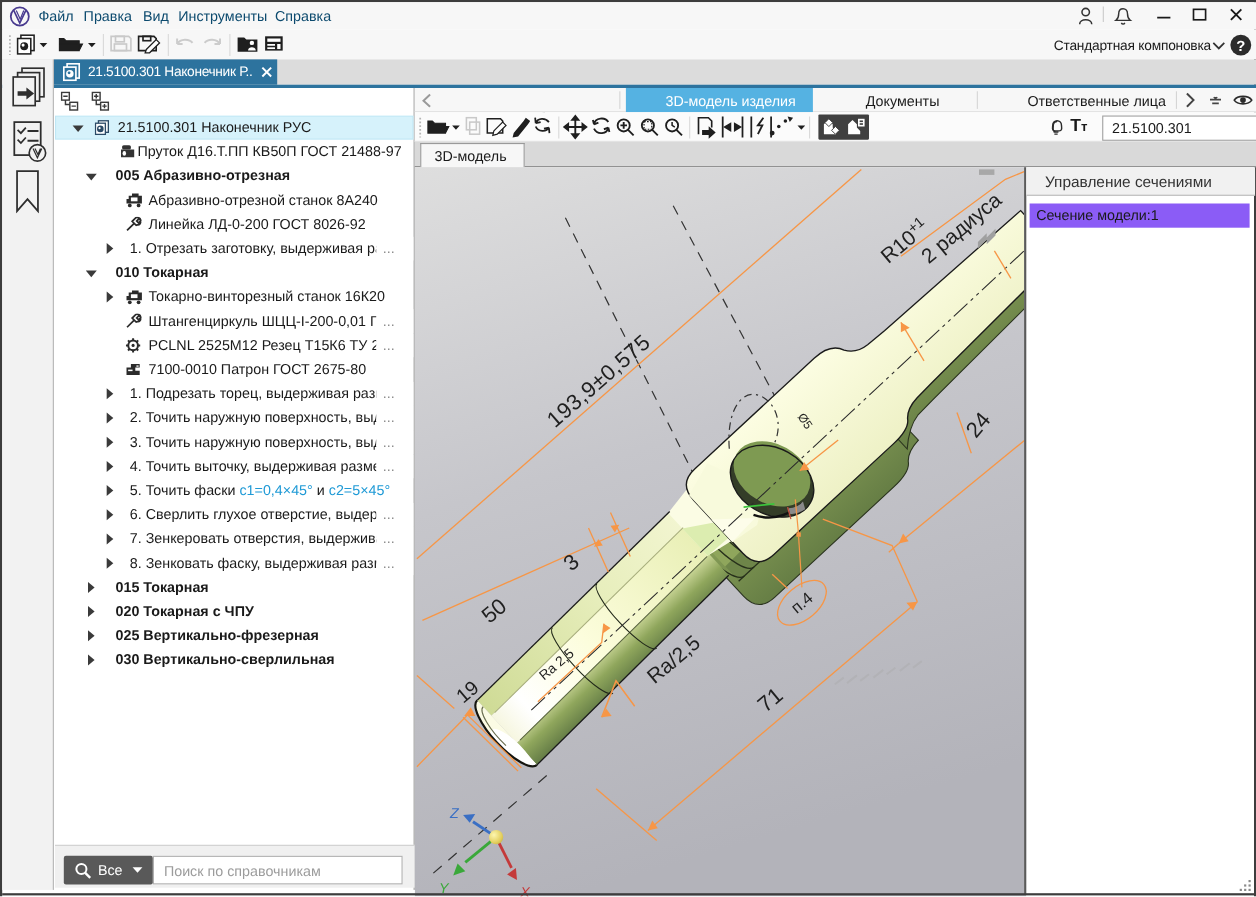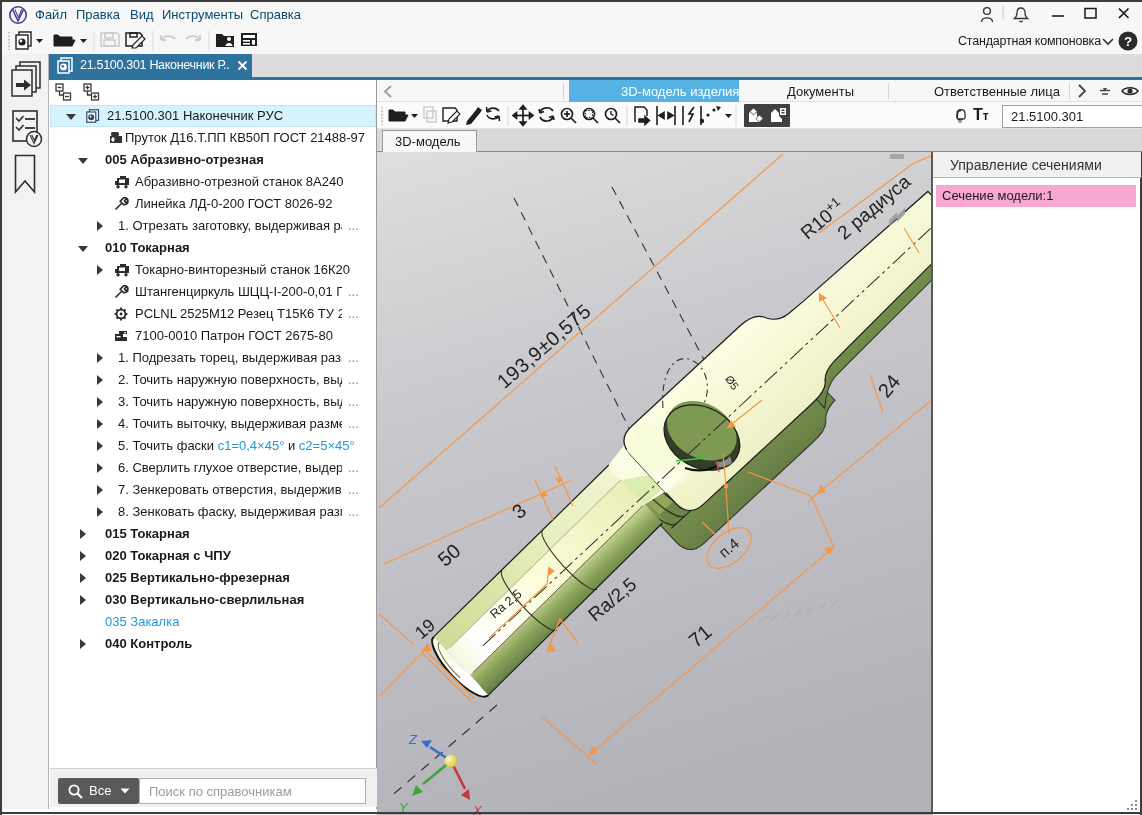--- a/index.html
+++ b/index.html
@@ -33,21 +33,21 @@
   
   #paneltabs { left:375px; top:78px; width:767px; height:22px; background:#f7f7f7; border-bottom:1px solid #e0e0e0; }
   #vtoolbar { left:375px; top:100px; width:767px; height:27px; background:#fbfbfb; border-bottom:1px solid #e3e3e3; }
   #vtabrow { left:375px; top:127px; width:767px; height:23px; background:#d9d9d9; border-bottom:1px solid #8a8a8a; }
   #vtab { position:absolute; left:5px; top:1px; width:95px; height:22px; background:#f7f7f7; border:1px solid #9a9a9a; border-bottom:none; font-size:13px; color:#1a1a1a; }
   
   #viewport { left:375px; top:150px; width:556px; height:663px; }
   
   #secpanel { left:929px; top:150px; width:209px; height:661px; background:#fff; border-left:2px solid #5a5a5a; }
   #sechdr { position:absolute; left:0; top:0; width:208px; height:26px; background:#f1f1f1; border-bottom:1px solid #b8b8b8; font-size:14px; color:#333; }
-  #secitem { position:absolute; left:3px; top:33px; width:200px; height:22px; background:#f9a8d4; font-size:13px; color:#1a1a1a; }
+  #secitem { position:absolute; left:3px; top:33px; width:200px; height:22px; background:#8b5cf6; font-size:13px; color:#1a1a1a; }
   #botline { left:0; top:810px; width:1140px; height:2px; background:#3d3d3d; }
 </style>
 </head>
 <body>
 <div id="win">
 
   <div class="abs" id="menubar">
     <svg class="abs" style="left:6px;top:3px;" width="20" height="20" viewBox="0 0 20 20">
       <circle cx="10" cy="10" r="8.2" fill="none" stroke="#483a8f" stroke-width="1.6"></circle>
       <path d="M4.5 4.5 L10 16 L15.5 4.5" fill="none" stroke="#483a8f" stroke-width="1.5"></path>
@@ -335,27 +335,20 @@
           <span class="txt bold" style="left:55px;">020 Токарная с ЧПУ</span>
         </div>
       <div class="trow" style="top:462px;">
           <span class="arr closed" style="left:30px;"></span>
           <span class="txt bold" style="left:55px;">025 Вертикально-фрезерная</span>
         </div>
       <div class="trow" style="top:484px;">
           <span class="arr closed" style="left:30px;"></span>
           <span class="txt bold" style="left:55px;">030 Вертикально-сверлильная</span>
         </div>
-      <div class="trow" style="top:506px;">
-          <span class="txt blue" style="left:55px;">035 Закалка</span>
-        </div>
-      <div class="trow" style="top:528px;">
-          <span class="arr closed" style="left:30px;"></span>
-          <span class="txt bold" style="left:55px;">040 Контроль</span>
-        </div>
     </div>
   </div>
   <div class="abs" id="searcharea">
     <div class="abs" style="left:8px;top:9px;width:81px;height:26px;background:#595959;border-radius:2px;">
       <svg class="abs" style="left:9px;top:5px;" width="17" height="17" viewBox="0 0 17 17">
         <circle cx="7" cy="7" r="4.6" fill="none" stroke="#fff" stroke-width="1.8"></circle>
         <line x1="10.5" y1="10.5" x2="15" y2="15" stroke="#fff" stroke-width="2.2"></line>
       </svg>
       <span class="abs" style="left:31px;top:5px;color:#fff;font-size:13px;">Все</span>
       <svg class="abs" style="left:62px;top:10px;" width="10" height="7" viewBox="0 0 10 7">
@@ -369,21 +362,21 @@
 
   <div class="abs" id="paneltabs">
     <svg class="abs" style="left:6px;top:5px;" width="10" height="13" viewBox="0 0 10 13">
         <path d="M8 1 L2 6.5 L8 12" fill="none" stroke="#9a9a9a" stroke-width="1.8"></path>
       </svg>
     <div class="abs" style="left:186px;top:3px;width:1px;height:16px;background:#d5d5d5;"></div>
     <div class="abs" style="left:511px;top:3px;width:1px;height:16px;background:#d5d5d5;"></div>
     <div class="abs" style="left:692px;top:3px;width:1px;height:16px;background:#d5d5d5;"></div>
     <span class="abs" style="left:83px;top:20px;font-size:13px;color:#1a1a1a;text-align:center;">Атрибуты</span>
     <div class="abs" style="left:192px;top:0;width:170px;height:22px;background:#55b2e2;"></div>
-    <span class="abs" style="left:228px;top:4px;font-size:13px;color:#fff;margin-left:16px;">3D-модель изделия</span>
+    <span class="abs" style="left:228px;top:4px;font-size:13px;color:#fff;">3D-модель изделия</span>
     <span class="abs" style="left:410px;top:4px;font-size:13px;color:#1a1a1a;">Документы</span>
     <span class="abs" style="left:557px;top:4px;font-size:13px;color:#1a1a1a;">Ответственные лица</span>
     <svg class="abs" style="left:700px;top:4px;" width="10" height="14" viewBox="0 0 10 14">
         <path d="M2 1 L8 7 L2 13" fill="none" stroke="#444" stroke-width="1.8"></path>
       </svg>
     <svg class="abs" style="left:722px;top:8px;" width="12" height="10" viewBox="0 0 12 10">
         <path d="M1 2.5 L11 2.5 M3 6 L9 6 M4.5 0 L6 1.5 L7.5 0" fill="none" stroke="#444" stroke-width="1.5"></path>
       </svg>
     <svg class="abs" style="left:744px;top:4px;" width="18" height="14" viewBox="0 0 18 14">
         <path d="M1 7 C4 2.5 14 2.5 17 7 C14 11.5 4 11.5 1 7 Z" fill="none" stroke="#2b2b2b" stroke-width="1.5"></path>

